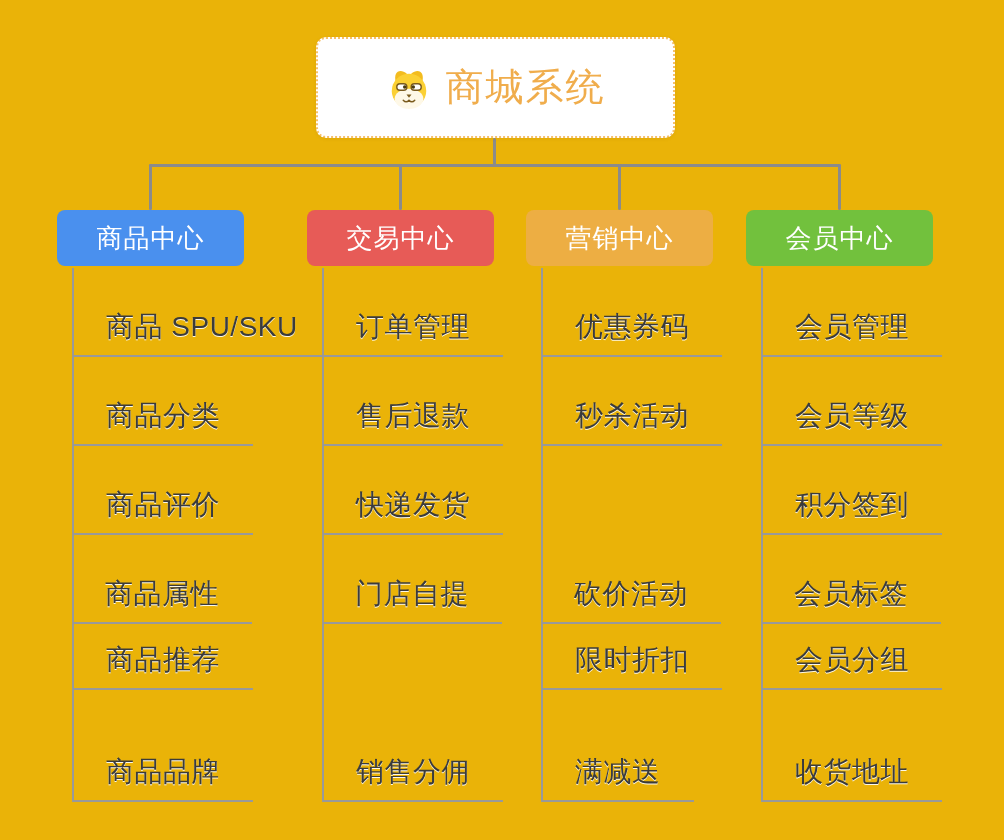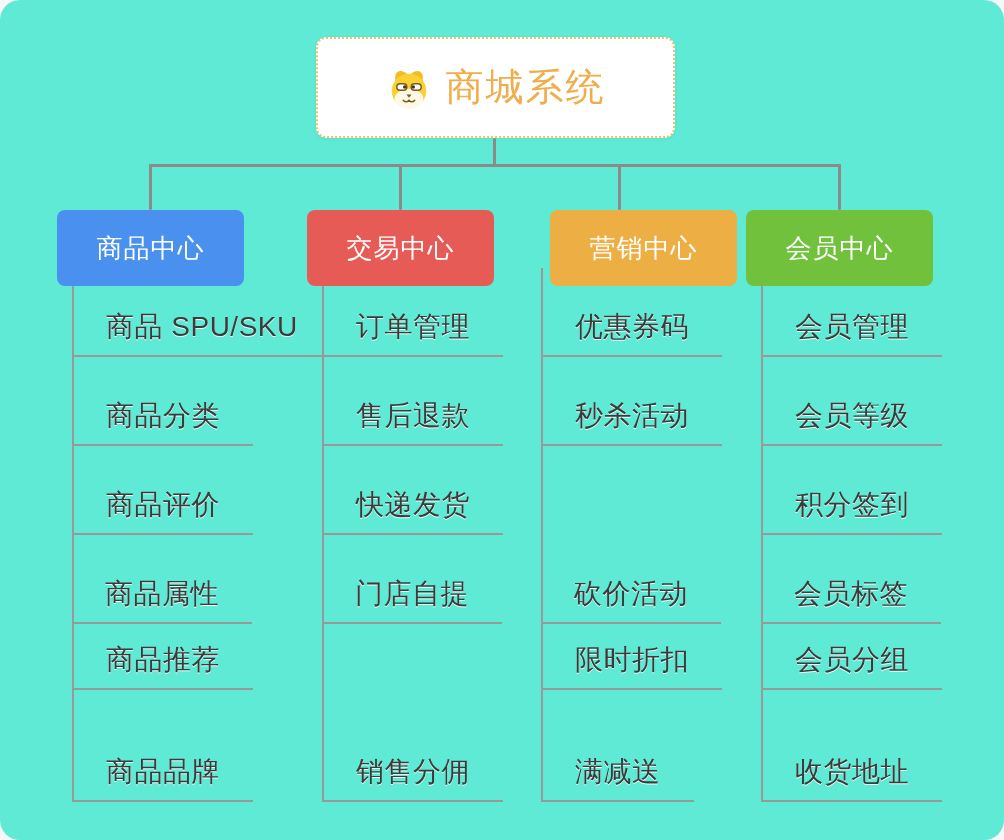--- a/index.html
+++ b/index.html
@@ -4,23 +4,22 @@
 <style>
   html, body { margin: 0; padding: 0; }
   body {
     font-family: "Liberation Sans", "DejaVu Sans", sans-serif;
     background: #f7f7f7;
   }
   .canvas {
     position: relative;
     width: 1004px;
     height: 840px;
-    background: #5eead4;
+    background: #eab308;
     overflow: hidden;
-    border-radius: 20px;
   }
 
   
   .conn { position: absolute; background: #8b8b8b; border-radius: 2px; }
   .conn-root-stub { left: 493px; top: 138px; width: 3px; height: 28px; }
   .conn-rail      { left: 149px; top: 164px; width: 692px; height: 3px; }
   .conn-drop      { top: 164px; width: 3px; height: 46px; }
   .conn-drop.d1 { left: 149px; }
   .conn-drop.d2 { left: 399px; }
   .conn-drop.d3 { left: 618px; }
@@ -52,21 +51,21 @@
     color: #f0ad4c;
     letter-spacing: 2px;
     white-space: nowrap;
   }
   .root-icon { width: 46px; height: 46px; flex: 0 0 auto; }
 
   
   .branch {
     position: absolute;
     top: 210px;
-    width: 187px; height: 76px;
+    width: 187px; height: 56px;
     border-radius: 8px;
     display: flex;
     align-items: center;
     justify-content: center;
     color: #ffffff;
     font-size: 26px;
     letter-spacing: 1px;
     white-space: nowrap;
   }
   .branch.b1 { left: 57px; }
@@ -133,21 +132,21 @@
     </svg>
     <span class="root-label">商城系统</span>
   </div>
 
   <div class="branch b1" style="background: rgb(74, 144, 238);">
     <span>商品中心</span>
   </div>
   <div class="branch b2" style="background: rgb(231, 91, 87); font-family: Liberation Mono, monospace;">
     <span>交易中心</span>
   </div>
-  <div class="branch b3" style="background: rgb(237, 174, 67); margin-left: 24px;">
+  <div class="branch b3" style="background: rgb(237, 174, 67);">
     <span>营销中心</span>
   </div>
   <div class="branch b4" style="background: rgb(114, 193, 61);">
     <span>会员中心</span>
   </div>
 
   <div class="leaf c1 r1">商品 SPU/SKU</div>
   <div class="leaf c1 r2">商品分类</div>
   <div class="leaf c1 r3">商品评价</div>
   <div class="leaf c1 r4">商品属性</div>

